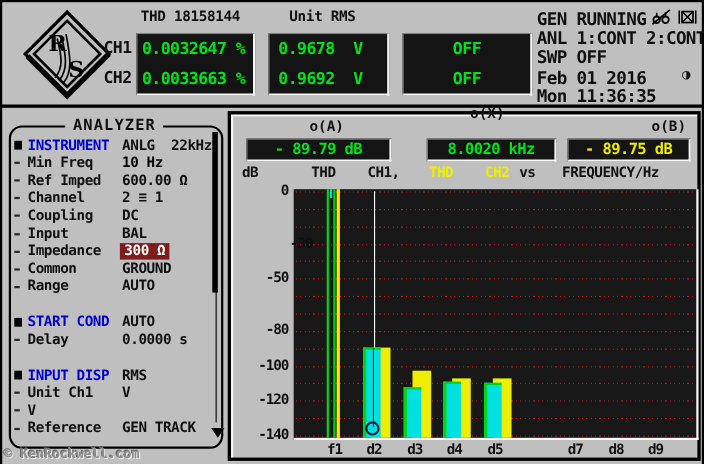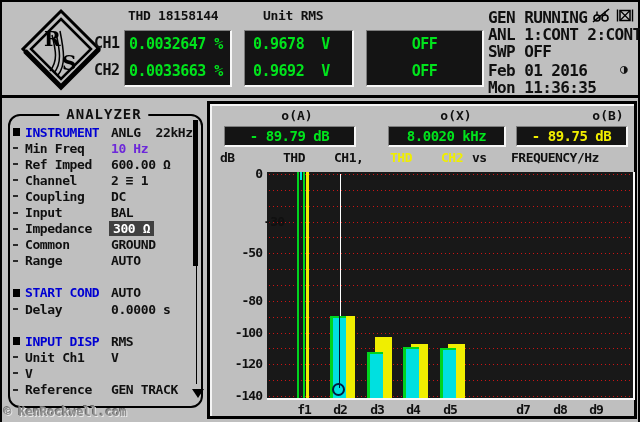--- a/index.html
+++ b/index.html
@@ -19,22 +19,22 @@
   
   #anl-panel{border:2px solid #000;border-radius:12px;background:#bfbfbf;}
   #anl-title{background:#bfbfbf;padding:0 7px;font-size:14px;letter-spacing:1px;}
   .arow{display:flex;height:16.1px;align-items:center;font-size:13px;letter-spacing:-0.4px;}
   .arow .bul{width:13px;flex:0 0 13px;position:relative;}
   .bul-square::after{content:"";position:absolute;left:1px;top:-4px;width:7px;height:8px;background:#000;}
   .bul-dash::after{content:"";position:absolute;left:1px;top:-1px;width:5px;height:2px;background:#2a2a2a;}
   .arow .lab{width:86px;flex:0 0 86px;white-space:pre;}
   .arow .val{white-space:pre;}
   .lab.blue{color:#0000d2;}
-  .val.green{color:#6d28d9;}
-  .val.selected{background:#404040;color:#fff;padding:0 4px;margin-left:-2px;}
+  .val.green{color:#000000;}
+  .val.selected{background:#7f1d1d;color:#fff;padding:0 4px;margin-left:-2px;}
   
   #graph-panel{background:#bfbfbf;border:3px solid #000;box-shadow:inset 2px 2px 0 #f4f4f4;}
   .rlabel{font-size:13px;transform:translateX(-50%);}
   .rbox{line-height:19px;text-align:center;font-size:14px;letter-spacing:-0.5px;}
   .tpart{font-size:13px;letter-spacing:-0.5px;white-space:pre;}
   .tpart.yellow{color:#f0ee00;}
   #plot{background:#181818;border-right:2px solid #fafafa;border-bottom:2px solid #fafafa;}
   .gridline{position:absolute;left:2px;right:2px;height:1px;
     background-image:repeating-linear-gradient(90deg,#cc1414 0 1px,transparent 1px 4px);}
   .ytick{position:absolute;width:52px;text-align:right;font-size:13px;letter-spacing:-1px;}
@@ -183,21 +183,21 @@
     </div>
   <div class="abs" style="left:196px;top:120px;width:1px;height:264px;background:#000;"></div>
   <div class="abs" style="left:193px;top:120px;width:5px;height:146px;background:#000;"></div>
   <div class="abs" style="left:192px;top:389px;width:0;height:0;border-left:6px solid transparent;border-right:6px solid transparent;border-top:9px solid #000;"></div>
 
   <div id="watermark" class="abs" style="left:4px;top:405px;">© KenRockwell.com</div>
 
   <div id="graph-panel" class="abs" style="left:207px;top:101px;width:424px;height:312px;"></div>
 
   <div class="abs rlabel" style="left:297px;top:108px;">o(A)</div>
-  <div class="abs rlabel" style="left:443px;top:108px;margin-left:13px;">o(X)</div>
+  <div class="abs rlabel" style="left:443px;top:96px;">o(X)</div>
   <div class="abs rlabel" style="left:608px;top:108px;">o(B)</div>
   <div class="abs dbox rbox gval" style="left:224px;top:126px;width:129px;height:18px;font-size:14px;">- 89.79 dB</div>
   <div class="abs dbox rbox gval" style="left:388px;top:126px;width:115px;height:18px;font-size:14px;">8.0020 kHz</div>
   <div class="abs dbox rbox yval" style="left:516px;top:126px;width:109px;height:18px;font-size:14px;">- 89.75 dB</div>
 
   <div class="abs tpart" style="left:220px;top:150px;">dB</div>
   <div id="title-row"></div>
 
   <div id="plot" class="abs" style="left:267px;top:172px;width:366px;height:226px;">
       <div class="gridline" style="top: 2px;"></div>

